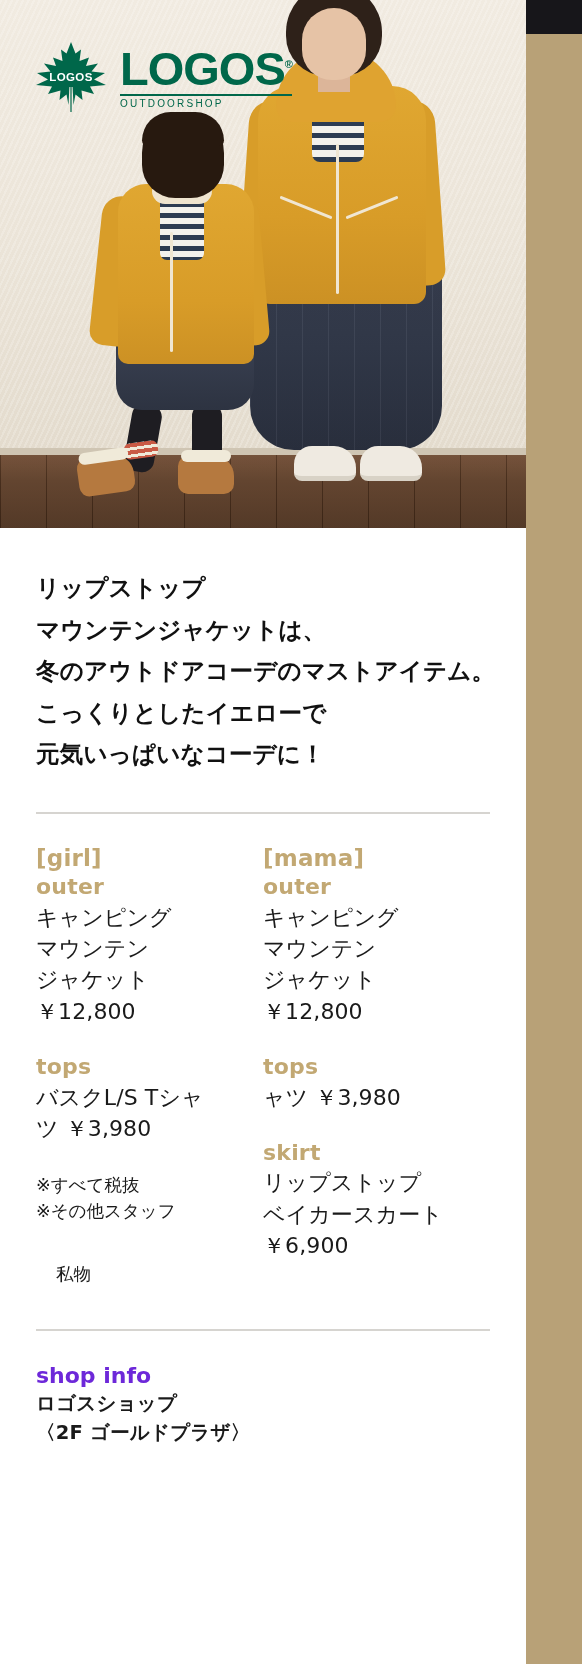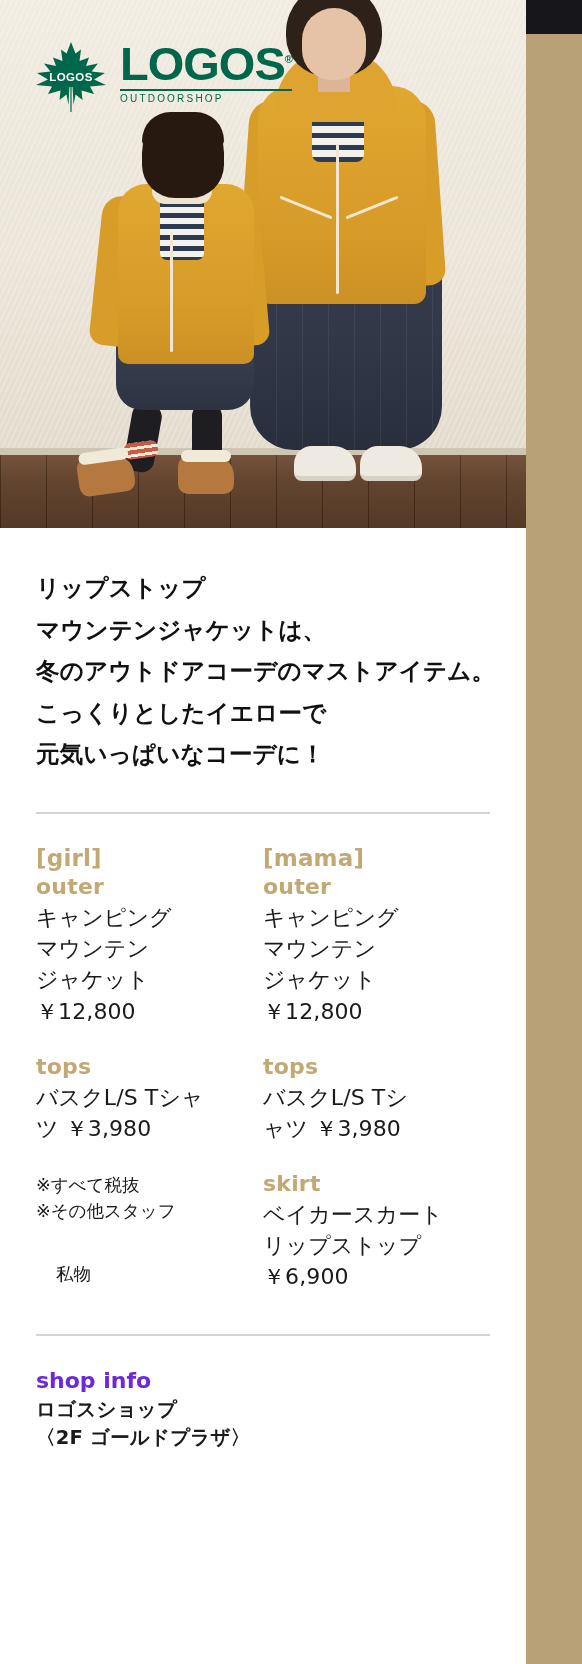--- a/index.html
+++ b/index.html
@@ -210,20 +210,21 @@
     position:absolute; left:24px; top:330px; width:34px; height:16px;
     background:repeating-linear-gradient(180deg,#c95a45 0 4px,#f0ead9 4px 7px);
     border-radius:6px; transform:rotate(-8deg);
   }
 
   
   .logo {
     position: absolute;
     left: 34px; top: 40px;
     display: flex;
+    align-items: center;
     gap: 12px;
   }
   .logo-leaf { position: relative; width: 74px; height: 74px; }
   .logo-leaf svg { display:block; }
   .logo-word { line-height: 1; }
   .logo-word .lw-main {
     font-family: "Liberation Sans", sans-serif;
     font-weight: bold;
     font-size: 47px;
     letter-spacing: -1px;
@@ -442,28 +443,27 @@
           <div class="cat">outer</div>
           <div class="item">
             <div>キャンピング</div>
             <div>マウンテン</div>
             <div>ジャケット</div>
             <div>￥12,800</div>
           </div>
 
           <div class="cat sp">tops</div>
           <div class="item">
-            <div>バスクL/S Tシ</div>
             <div>ャツ ￥3,980</div>
           </div>
 
           <div class="cat sp">skirt</div>
           <div class="item">
+            <div>リップストップ</div>
             <div>ベイカースカート</div>
-            <div>リップストップ</div>
             <div>￥6,900</div>
           </div>
         </div>
       </div>
 
       <div class="hr bottom"></div>
 
       <div class="shop">
         <div class="shop-title">shop info</div>
         <div class="shop-line">ロゴスショップ</div>

